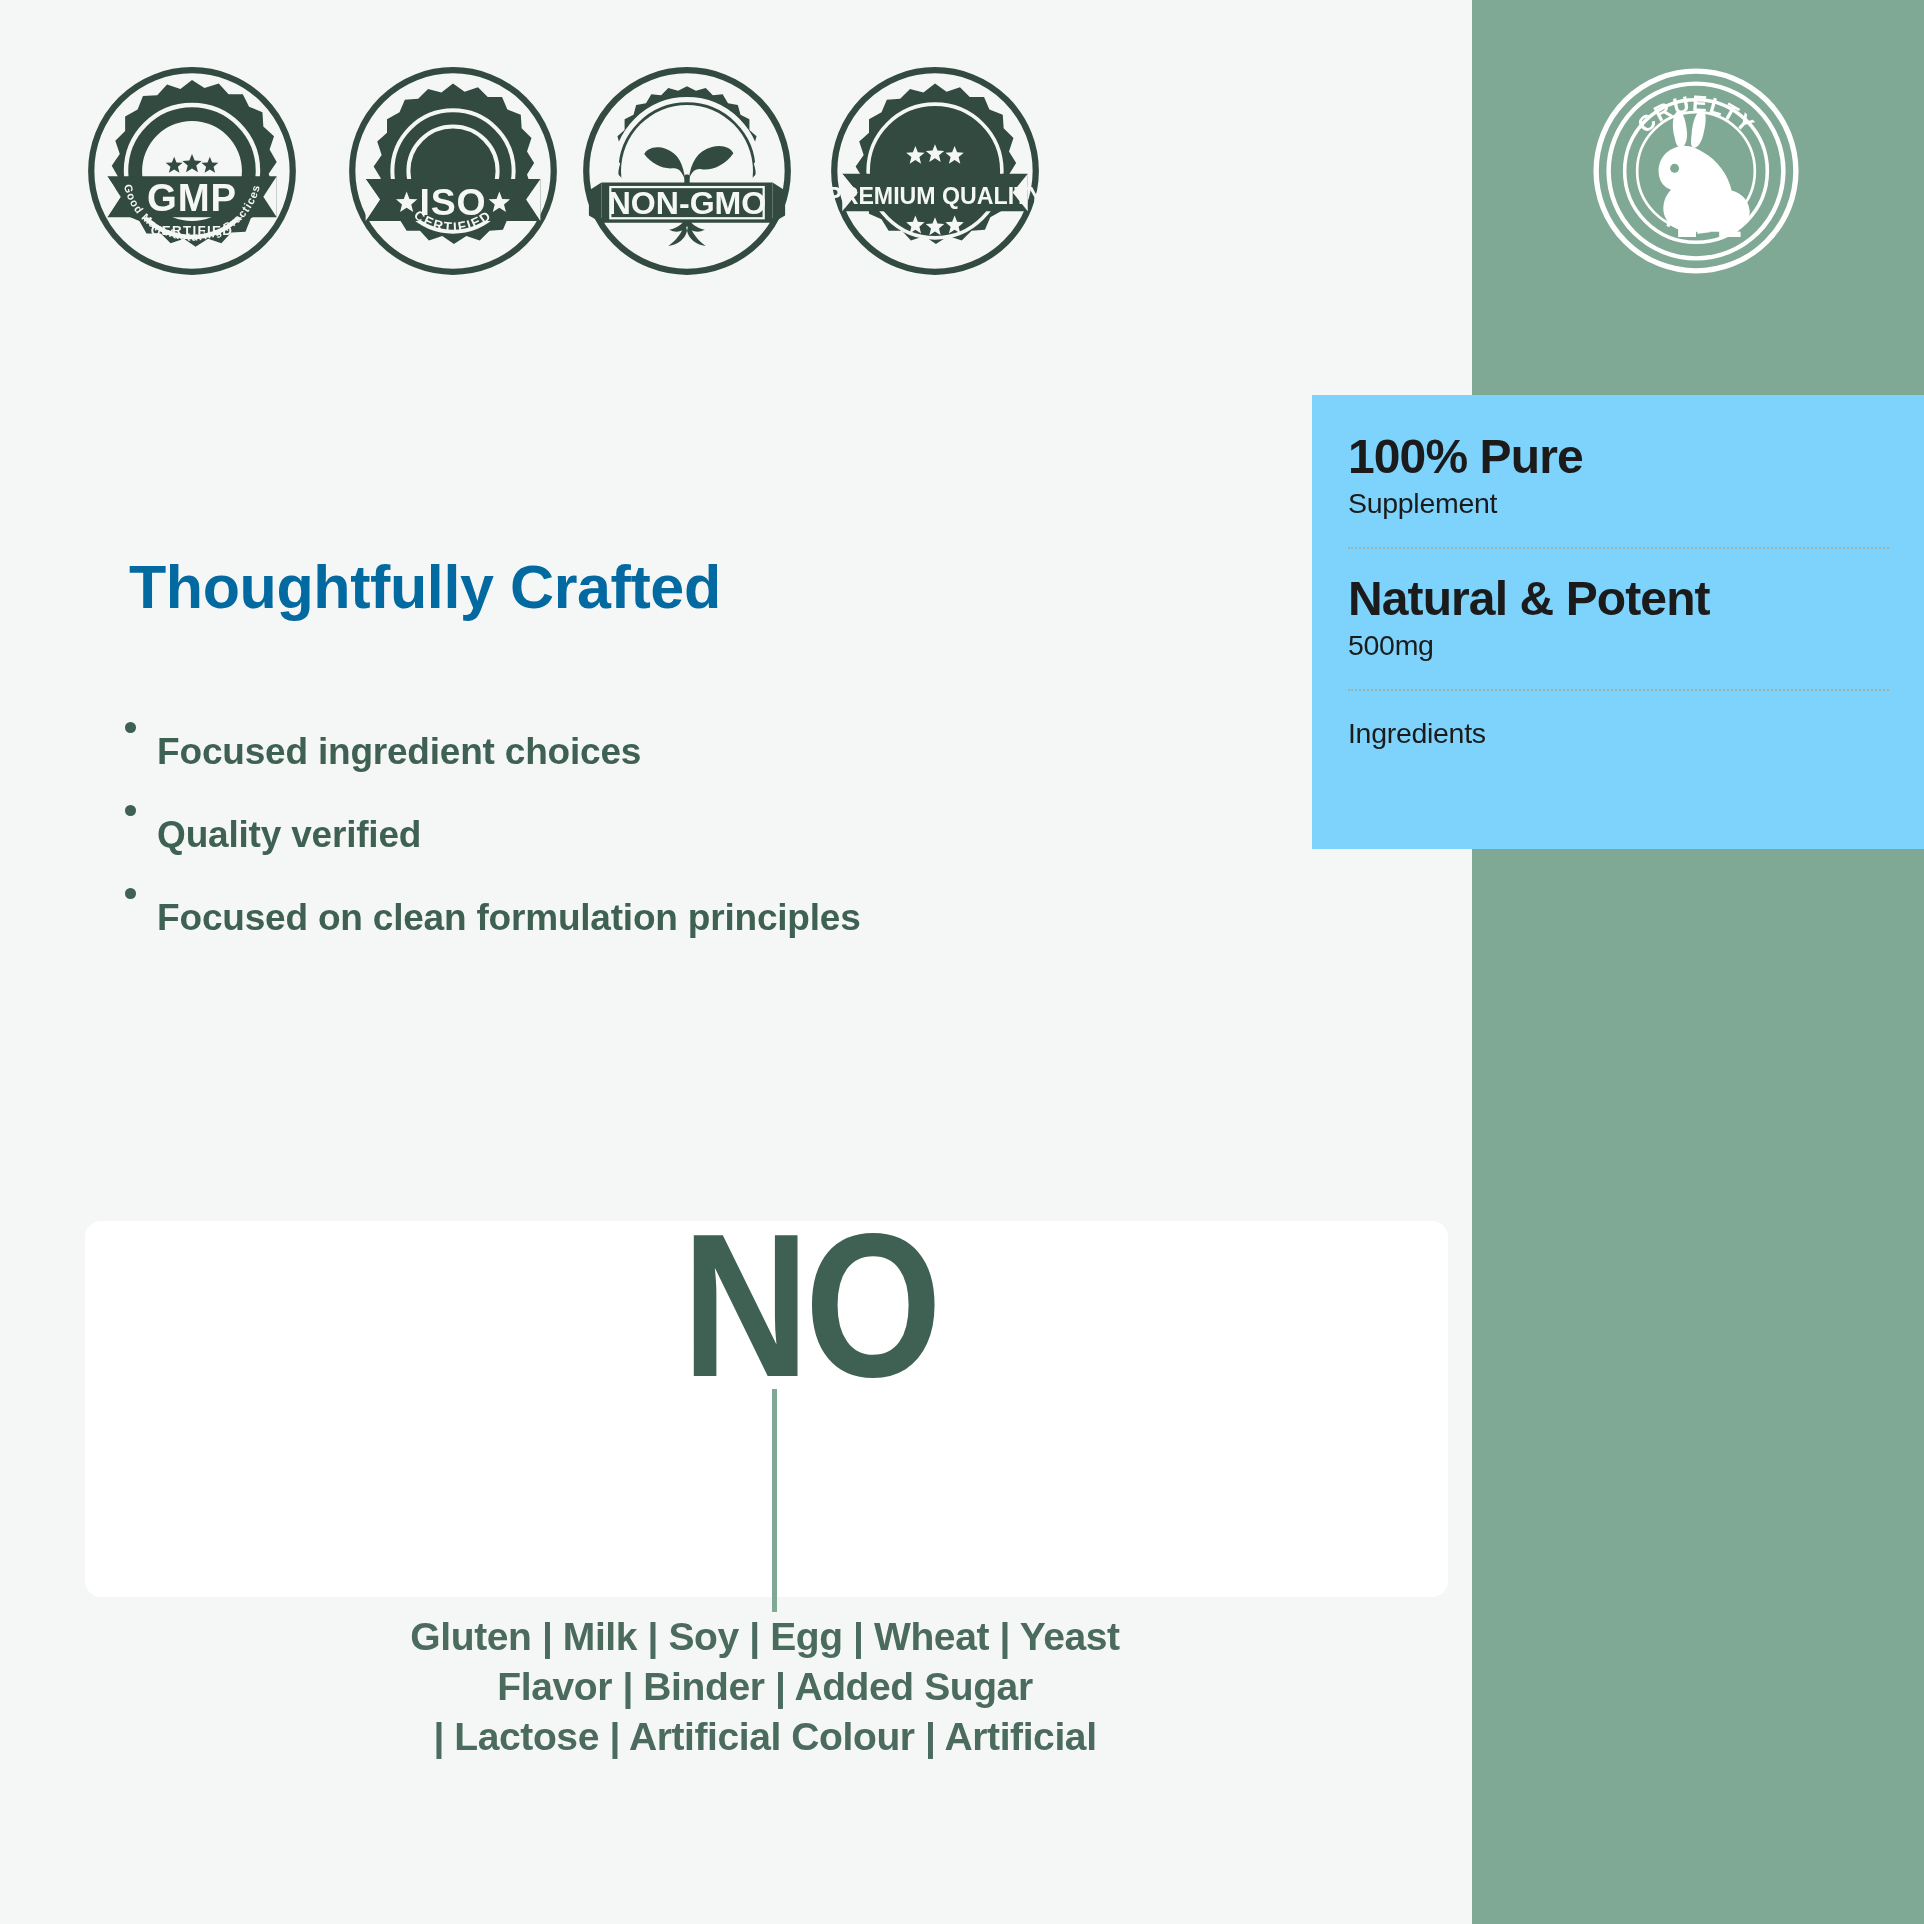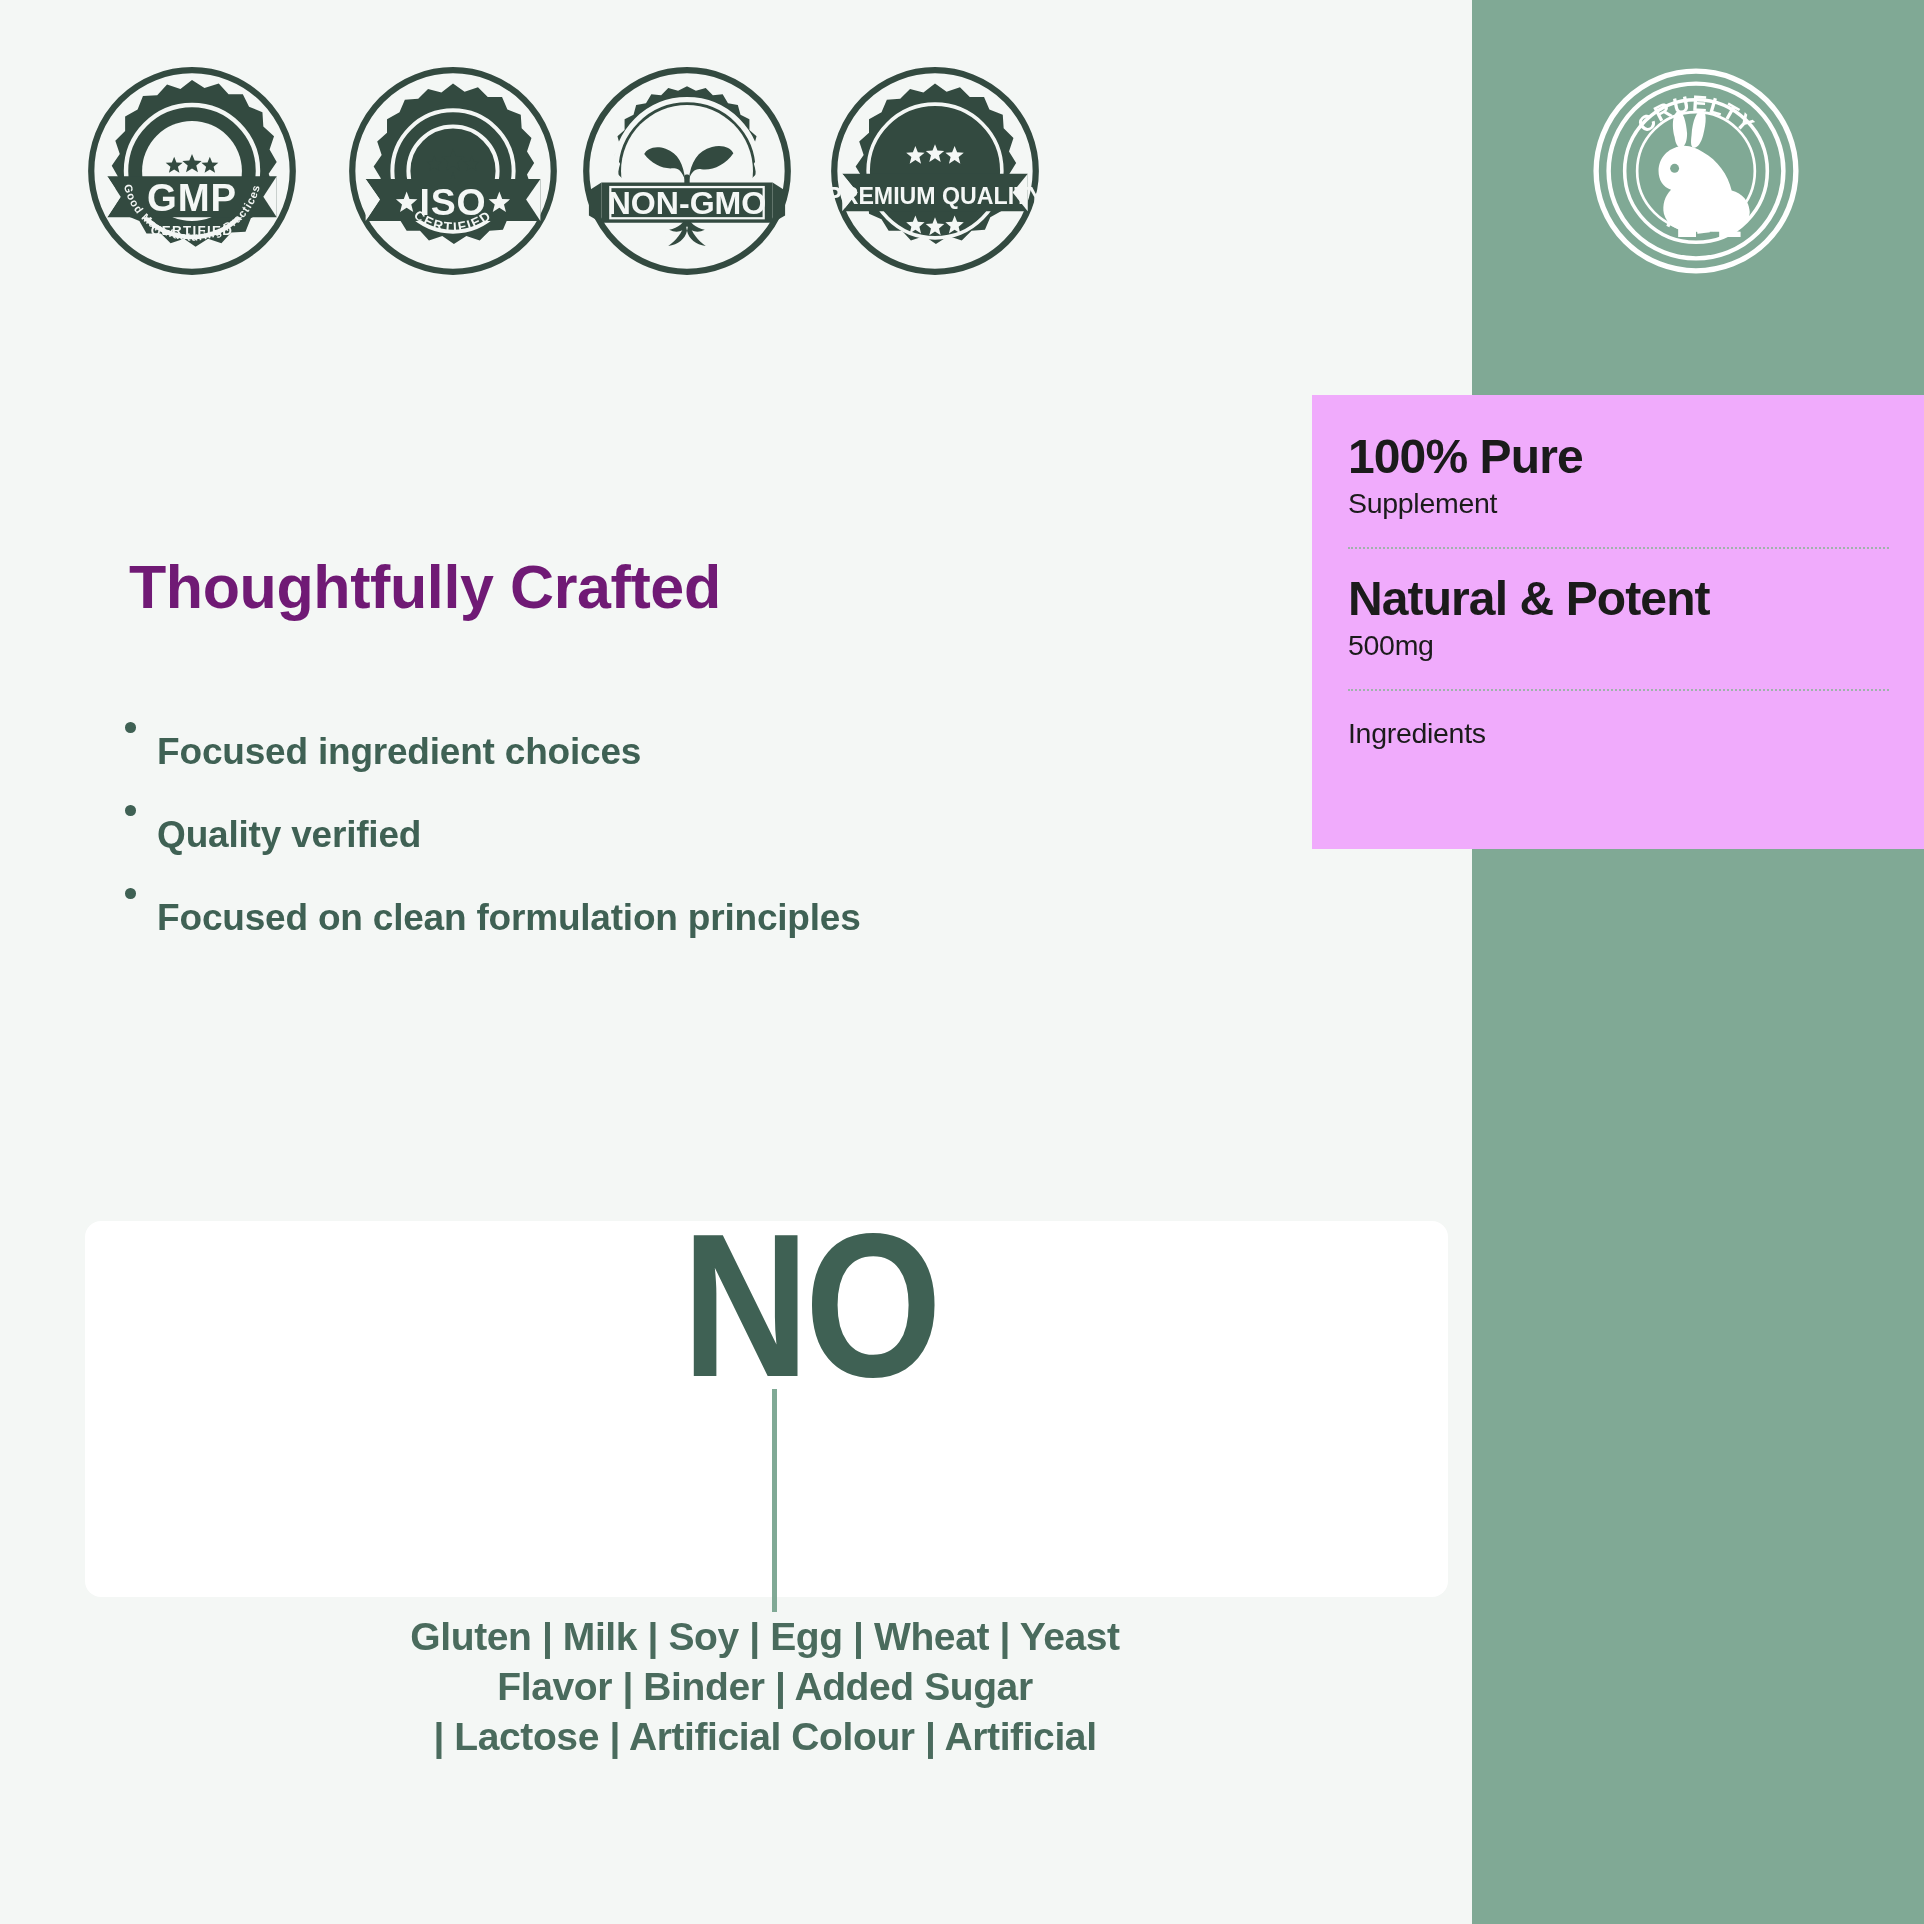--- a/index.html
+++ b/index.html
@@ -39,21 +39,21 @@
   }
   .badge svg { display: block; width: 214px; height: 214px; }
 
   
   .headline {
     position: absolute;
     left: 129px; top: 552px;
     font-size: 61px;
     font-weight: 700;
     letter-spacing: -0.4px;
-    color: #701a75;
+    color: #0369a1;
     white-space: nowrap;
   }
   .bullets {
     position: absolute;
     left: 125px; top: 731px;
     width: 1158px;
   }
   .bullet {
     display: flex;
     align-items: flex-start;
@@ -71,21 +71,21 @@
     flex: 0 0 auto;
     position: relative;
     top: -9px;
   }
 
   
   .info-card {
     position: absolute;
     left: 1312px; top: 395px;
     width: 613px; height: 454px;
-    background: #f0abfc;
+    background: #7dd3fc;
     box-sizing: border-box;
     padding: 37px 36px 8px 36px;
   }
   .info-block { position: relative; }
   .info-title {
     font-size: 48px;
     font-weight: 700;
     color: #1b1b1b;
     letter-spacing: -0.9px;
     line-height: 1.05;

